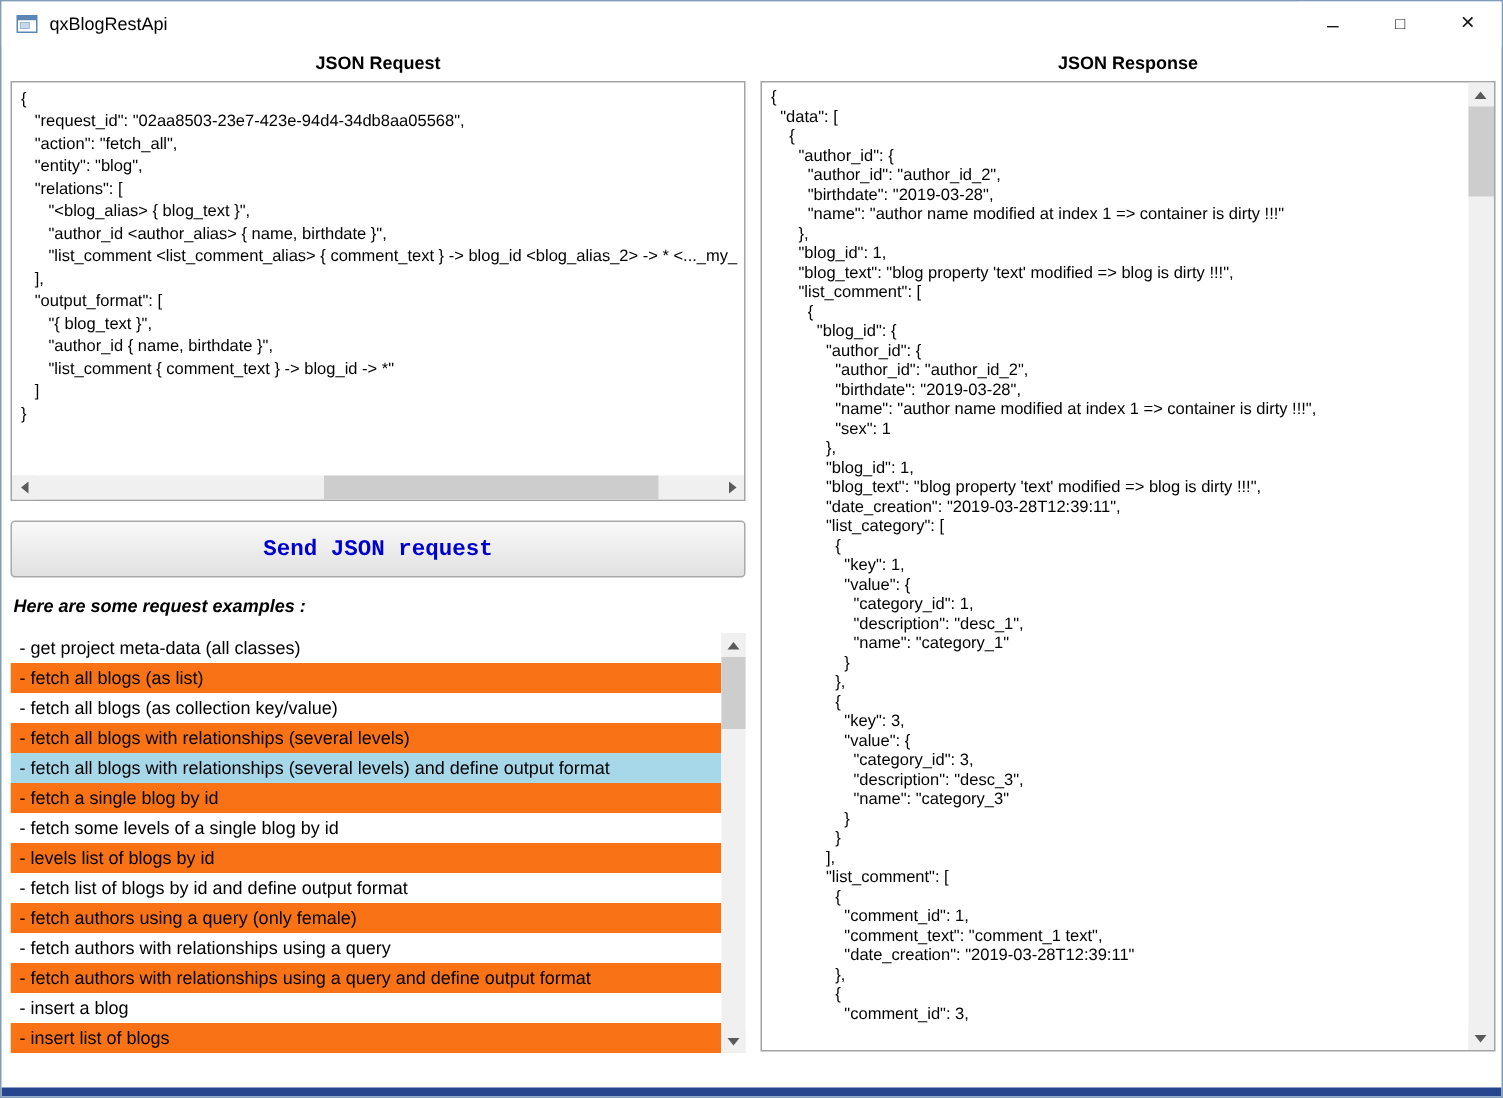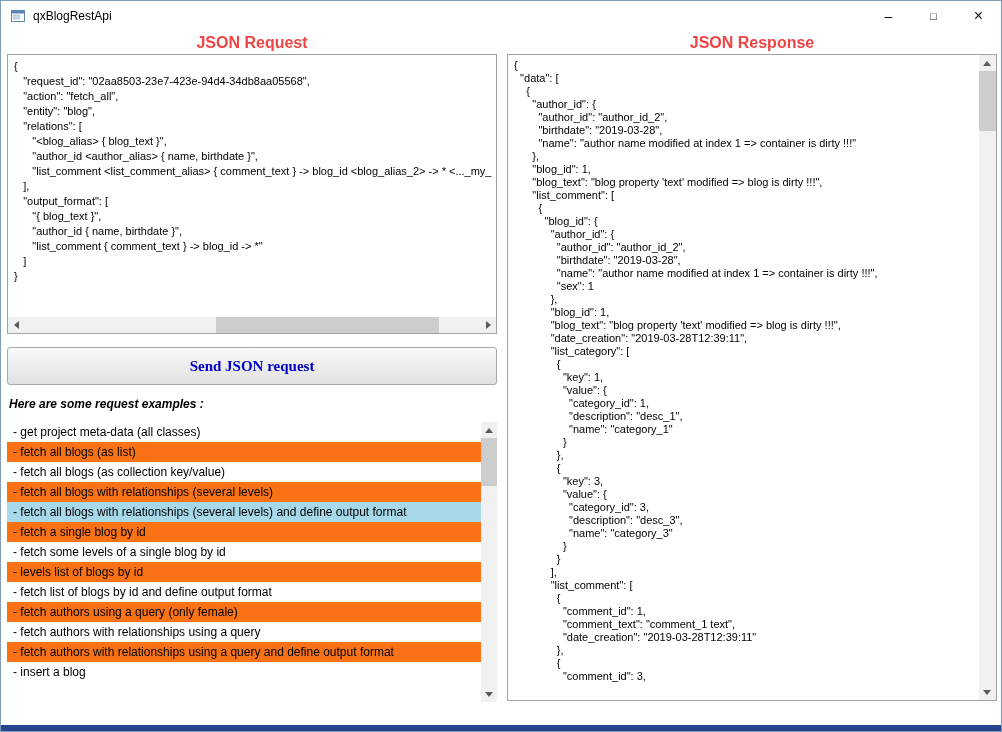--- a/index.html
+++ b/index.html
@@ -31,21 +31,21 @@
   .win-btn .g-min { font-size: 14px; line-height: 10px; }
   .win-btn .g-max { font-size: 11px; line-height: 11px; }
   .win-btn .g-close { font-size: 16px; line-height: 14px; }
 
   
   .left-col  { position: absolute; left: 6px;  top: 30px; width: 490px; }
   .right-col { position: absolute; left: 506px; top: 30px; width: 490px; }
 
   .panel-header {
     height: 23px; line-height: 23px; text-align: center;
-    color: #ef4444; font-weight: bold; font-size: 16px;
+    color: #000000; font-weight: bold; font-size: 12px;
   }
 
   
   .request-box {
     height: 280px; border: 1px solid #a3a3a3; background: #fff;
     position: relative; overflow: hidden;
   }
   .json-text {
     margin: 0; padding: 4px 6px;
     font-family: "Liberation Sans", sans-serif;
@@ -87,21 +87,21 @@
   .tri-up    { border-left: 4px solid transparent; border-right: 4px solid transparent; border-bottom: 5px solid #5a5a5a; }
   .tri-down  { border-left: 4px solid transparent; border-right: 4px solid transparent; border-top: 5px solid #5a5a5a; }
   .tri-left  { border-top: 4px solid transparent; border-bottom: 4px solid transparent; border-right: 5px solid #5a5a5a; }
   .tri-right { border-top: 4px solid transparent; border-bottom: 4px solid transparent; border-left: 5px solid #5a5a5a; }
 
   
   .send-btn {
     display: block; width: 100%; height: 38px; margin-top: 13px;
     background: linear-gradient(#f9f9f9, #e1e1e1);
     border: 1px solid #abaha9; border: 1px solid #a9a9a9; border-radius: 3px;
-    font-family: Liberation Serif, serif;
+    font-family: Liberation Mono, monospace;
     font-size: 15px; font-weight: bold; color: #0000cc;
     cursor: default;
   }
 
   
   .examples-caption {
     margin-top: 12px; height: 16px;
     color: #000000; font-size: 12px; font-style: italic; font-weight: bold;
     padding-left: 2px;
   }
@@ -192,20 +192,21 @@
         <div class="row alt">- fetch all blogs with relationships (several levels)</div>
         <div class="row selected">- fetch all blogs with relationships (several levels) and define output format</div>
         <div class="row alt">- fetch a single blog by id</div>
         <div class="row">- fetch some levels of a single blog by id</div>
         <div class="row alt">- levels list of blogs by id</div>
         <div class="row">- fetch list of blogs by id and define output format</div>
         <div class="row alt">- fetch authors using a query (only female)</div>
         <div class="row">- fetch authors with relationships using a query</div>
         <div class="row alt">- fetch authors with relationships using a query and define output format</div>
         <div class="row">- insert a blog</div>
+        <div class="row alt">- insert list of blogs</div>
       </div>
       <div class="vscroll">
         <div class="sb-btn">
           <span class="tri tri-up"></span>
         </div>
         <div class="sb-track-v">
           <div class="sb-thumb-v"></div>
         </div>
         <div class="sb-btn">
           <span class="tri tri-down"></span>

